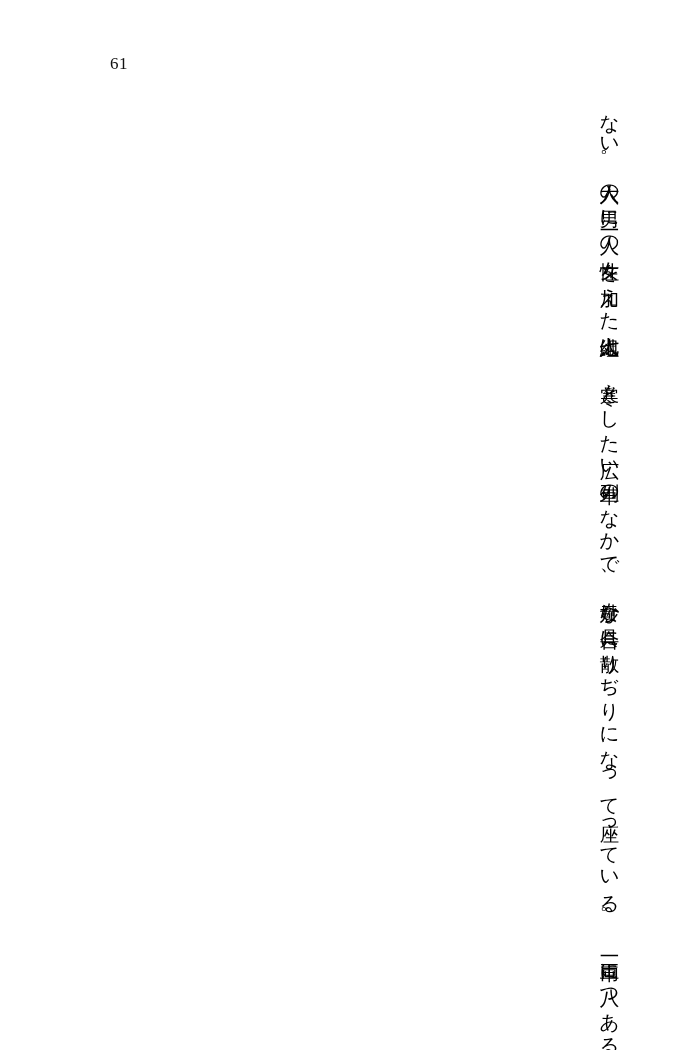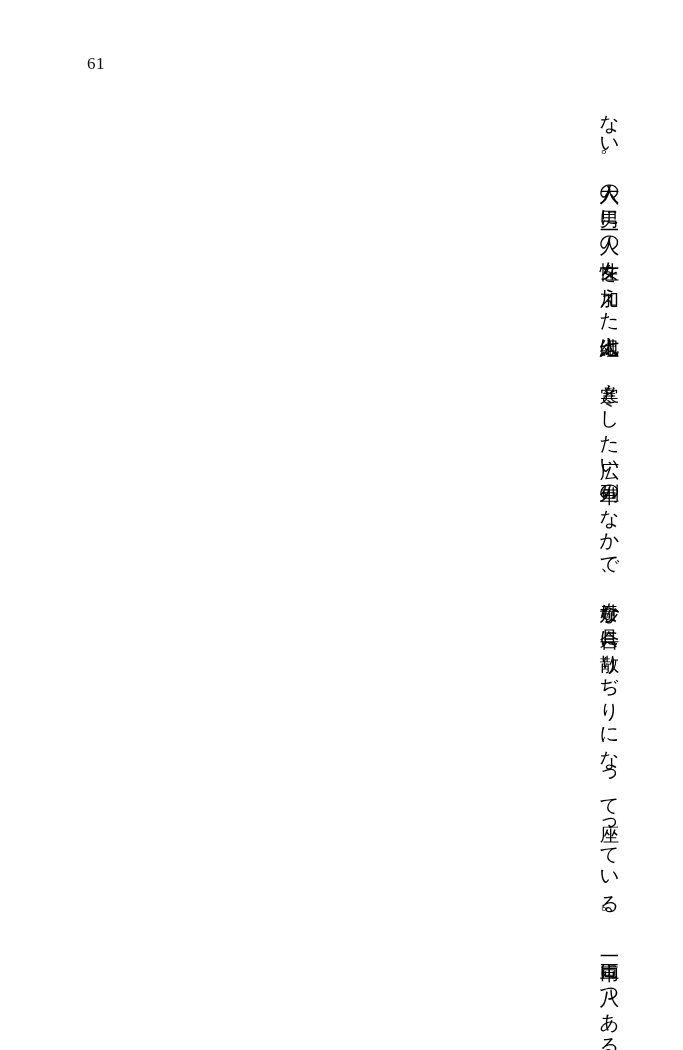--- a/index.html
+++ b/index.html
@@ -14,21 +14,21 @@
   #page {
     position: relative;
     width: 683px;
     height: 1050px;
     background: #ffffff;
     overflow: hidden;
   }
   
   #page-number {
     position: absolute;
-    left: 87px;
+    left: 110px;
     top: 54px;
     font-size: 17px;
     letter-spacing: 0.5px;
     color: #111;
     font-family: "Liberation Serif", "DejaVu Serif", serif;
   }
   
   #body-text {
     position: absolute;
     top: 100px;

